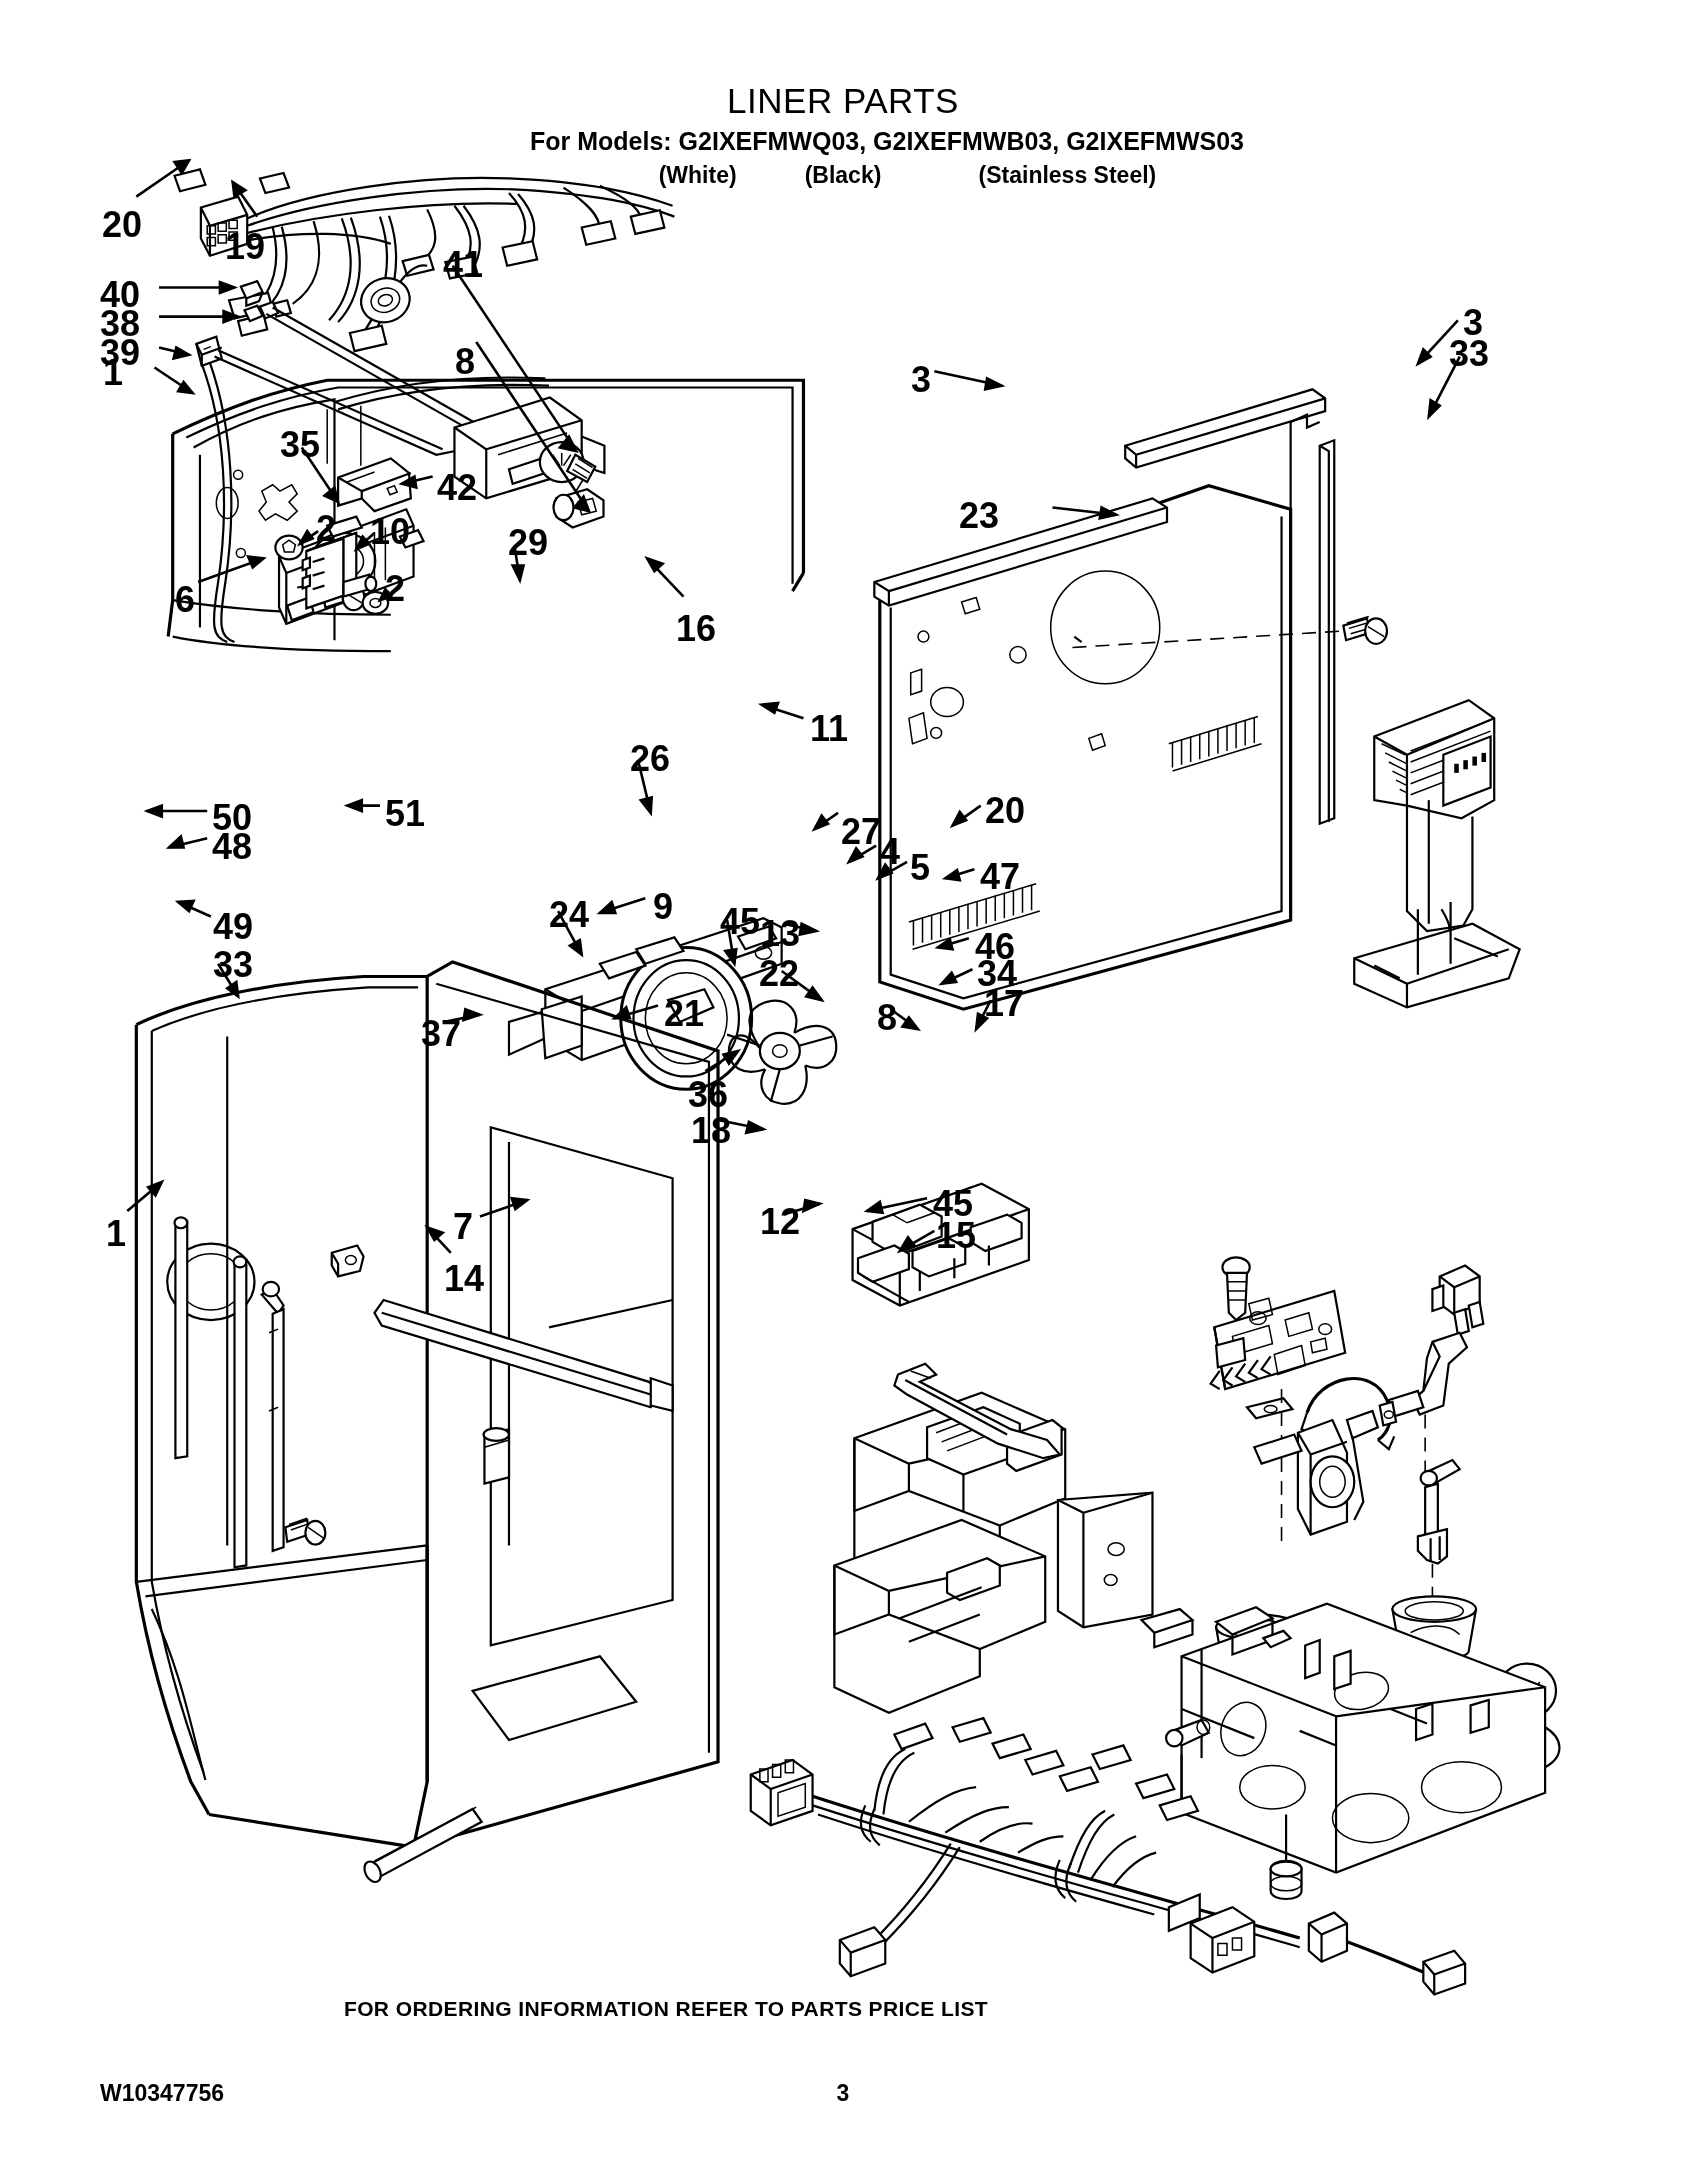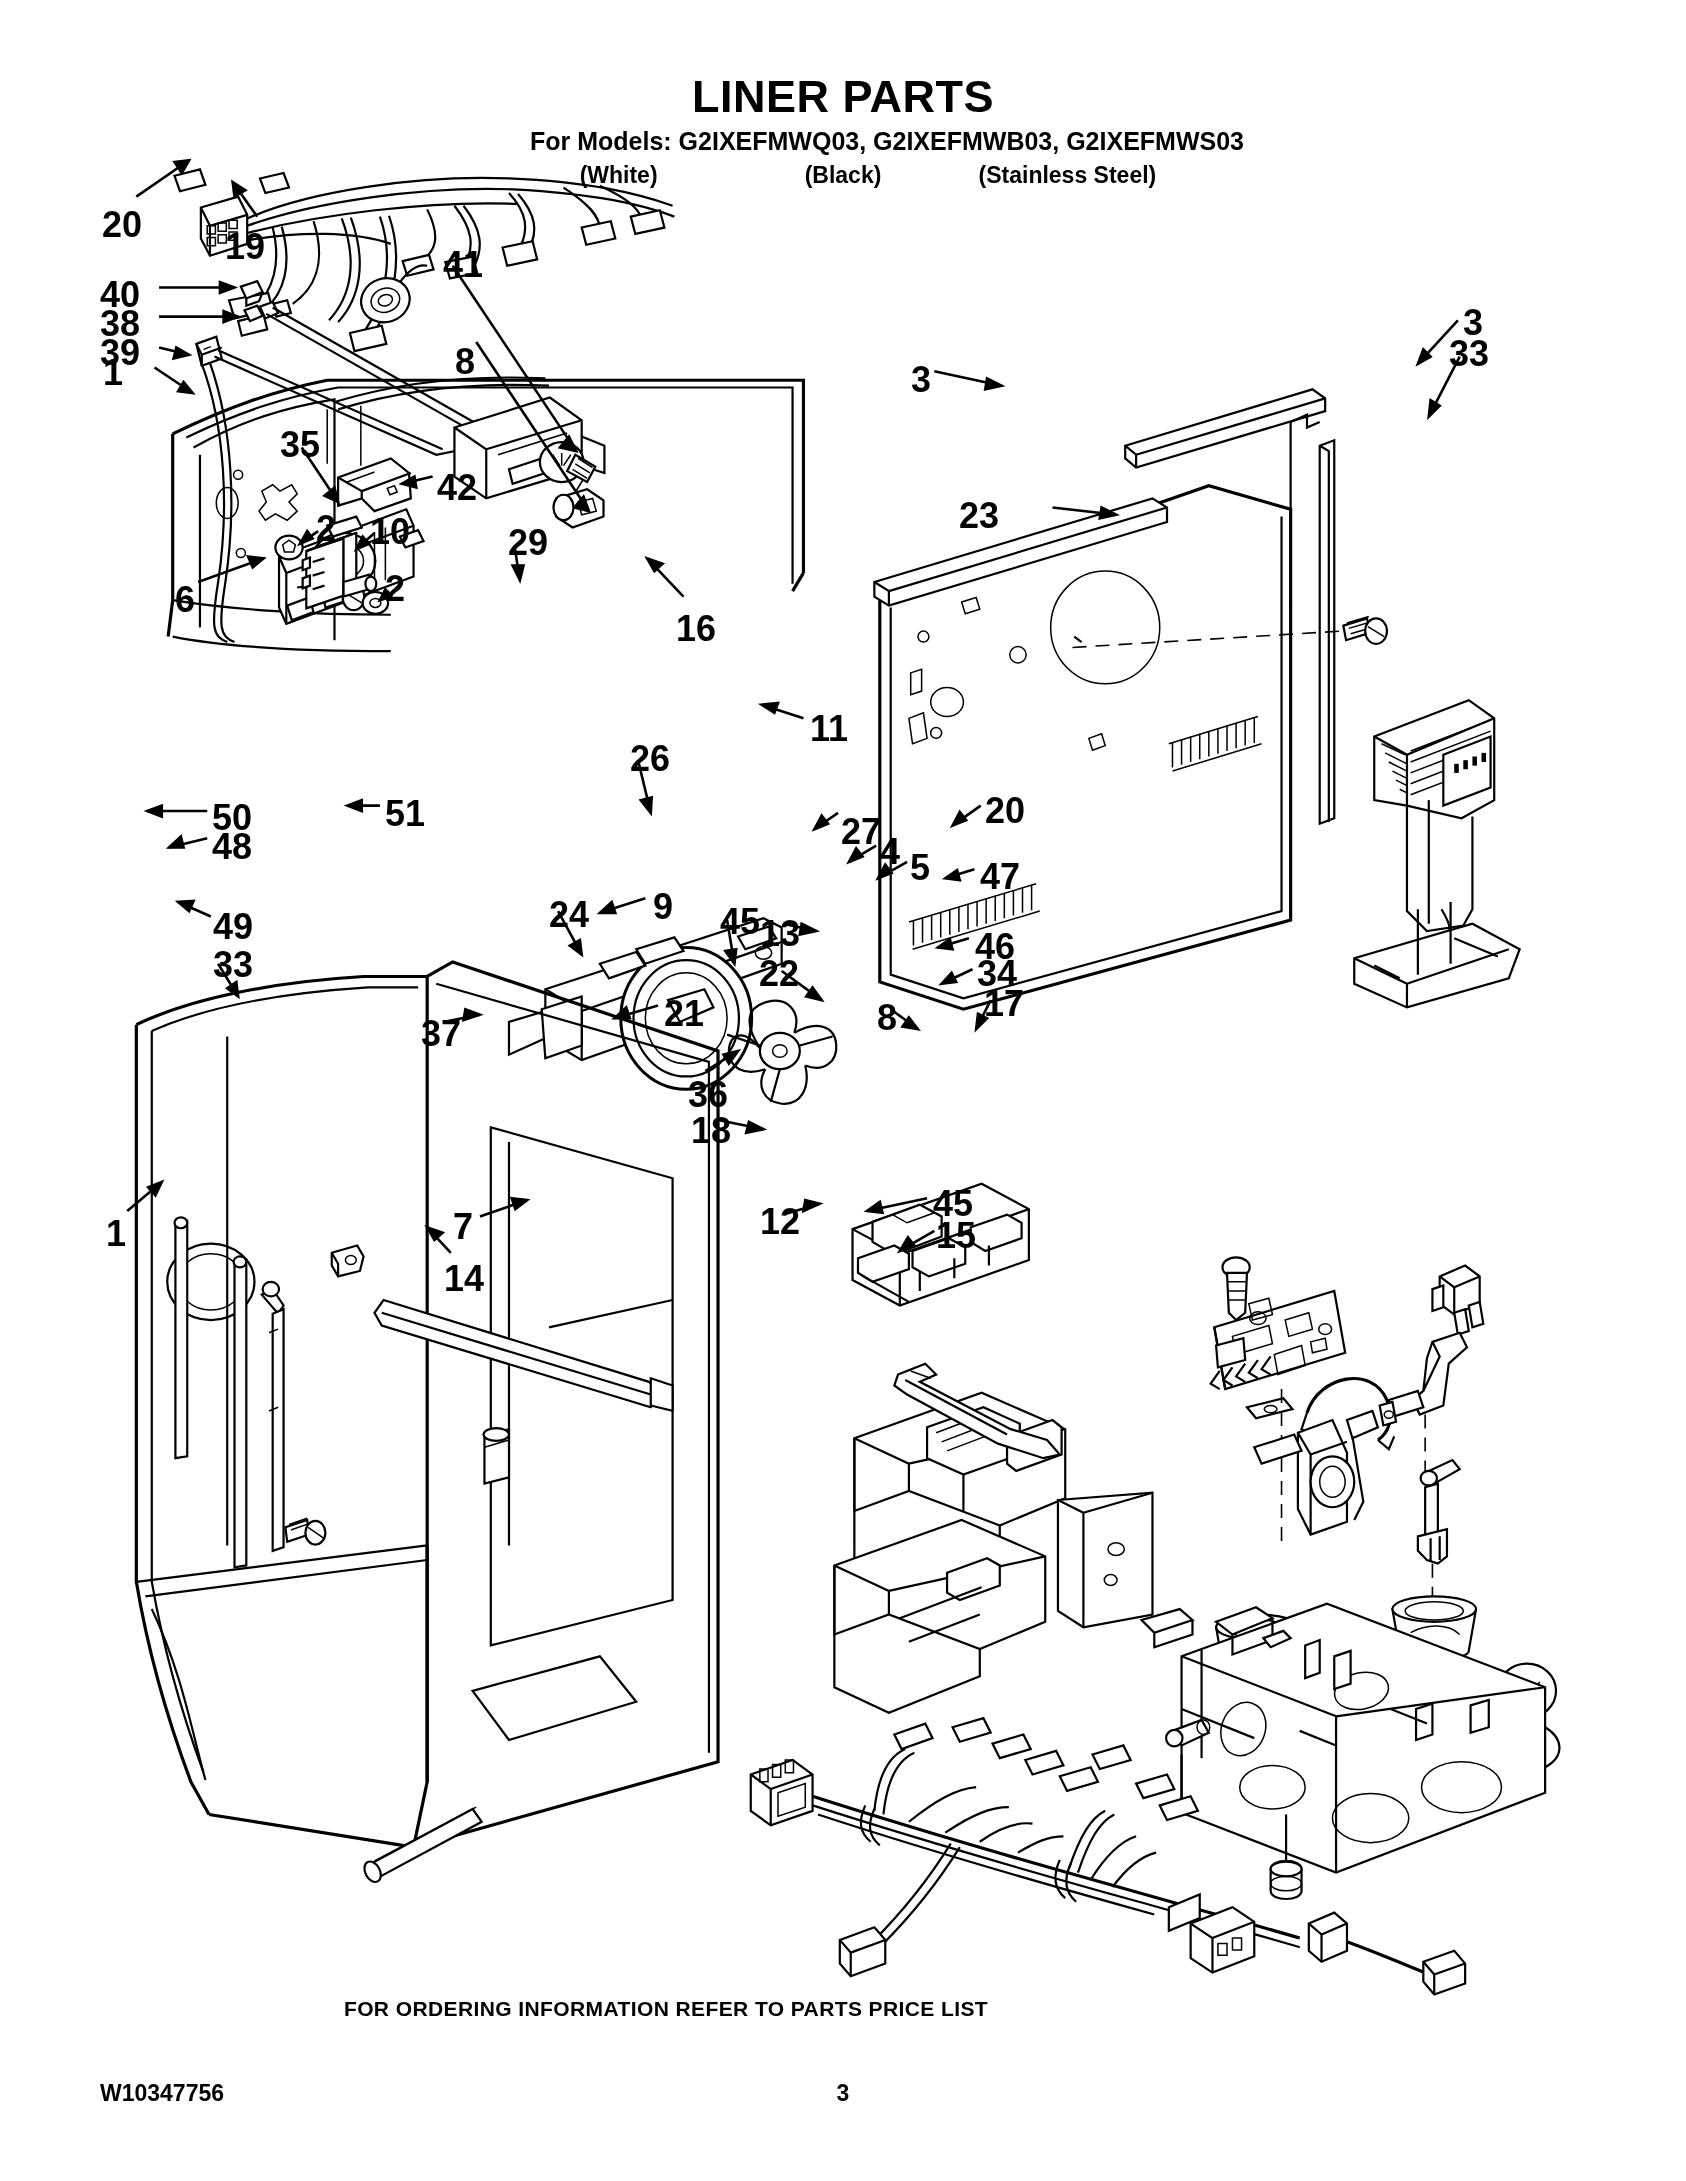--- a/index.html
+++ b/index.html
@@ -3,25 +3,25 @@
 <meta charset="utf-8">
 <style>
   html,body{margin:0;padding:0;background:#fff;}
   body{width:1686px;height:2182px;position:relative;
        font-family:"Liberation Sans",sans-serif;color:#000;overflow:hidden;}
 
   #sheet{position:absolute;inset:0;}
 
   
   .hdr{position:absolute;left:0;width:1686px;text-align:center;}
-  #title{top:71px;font-size:45px;font-weight:bold;letter-spacing:0.5px;}
+  #title{top:81px;font-size:35px;font-weight:normal;letter-spacing:0.5px;}
   #models{top:127px;font-size:25px;font-weight:bold;padding-left:44px;}
   #colors{top:162px;font-size:23px;font-weight:bold;}
   #colors span{display:inline-block;}
-  .c1{width:236px;text-align:center;}
+  .c1{width:236px;text-align:right;}
   .c2{width:200px;text-align:center;}
   .c3{width:236px;text-align:center;}
 
   
   #order{position:absolute;top:1997px;left:0;width:1332px;text-align:center;
          font-size:21px;font-weight:bold;letter-spacing:0.4px;}
   #docnum{position:absolute;top:2080px;left:100px;font-size:23px;font-weight:bold;}
   #pageno{position:absolute;top:2080px;left:0;width:1686px;text-align:center;
           font-size:23px;font-weight:bold;}
 

